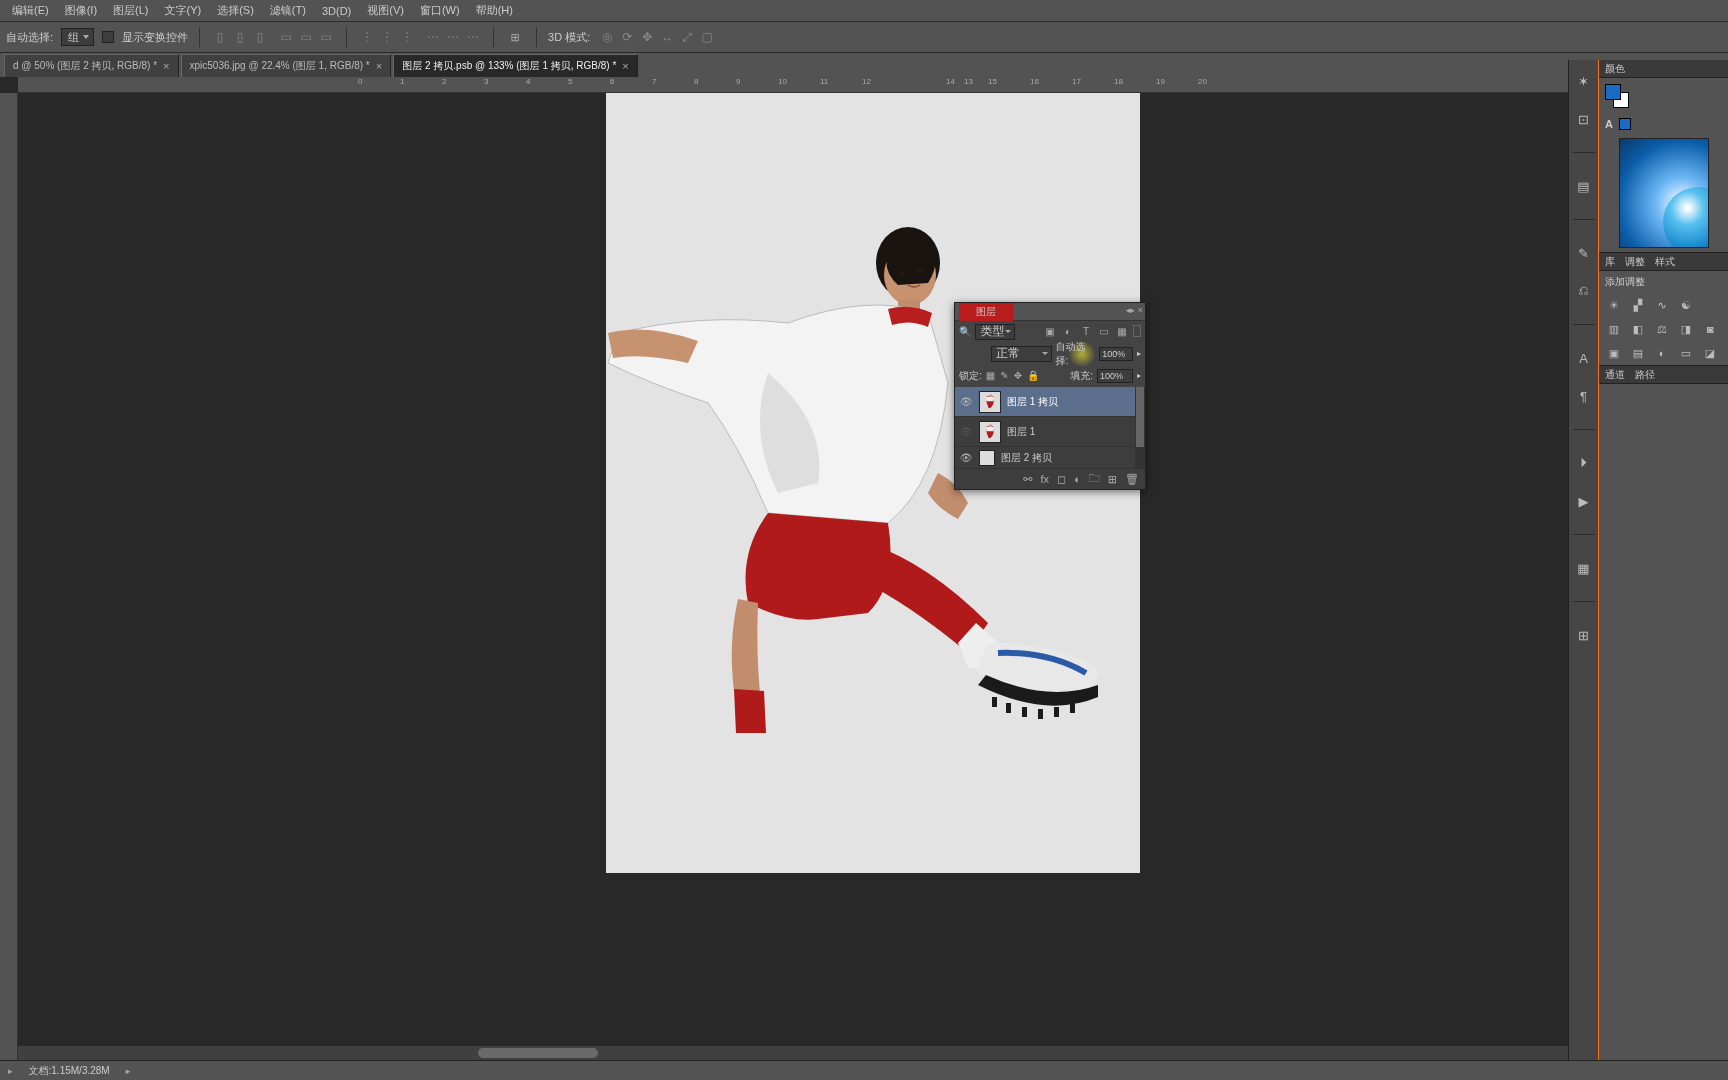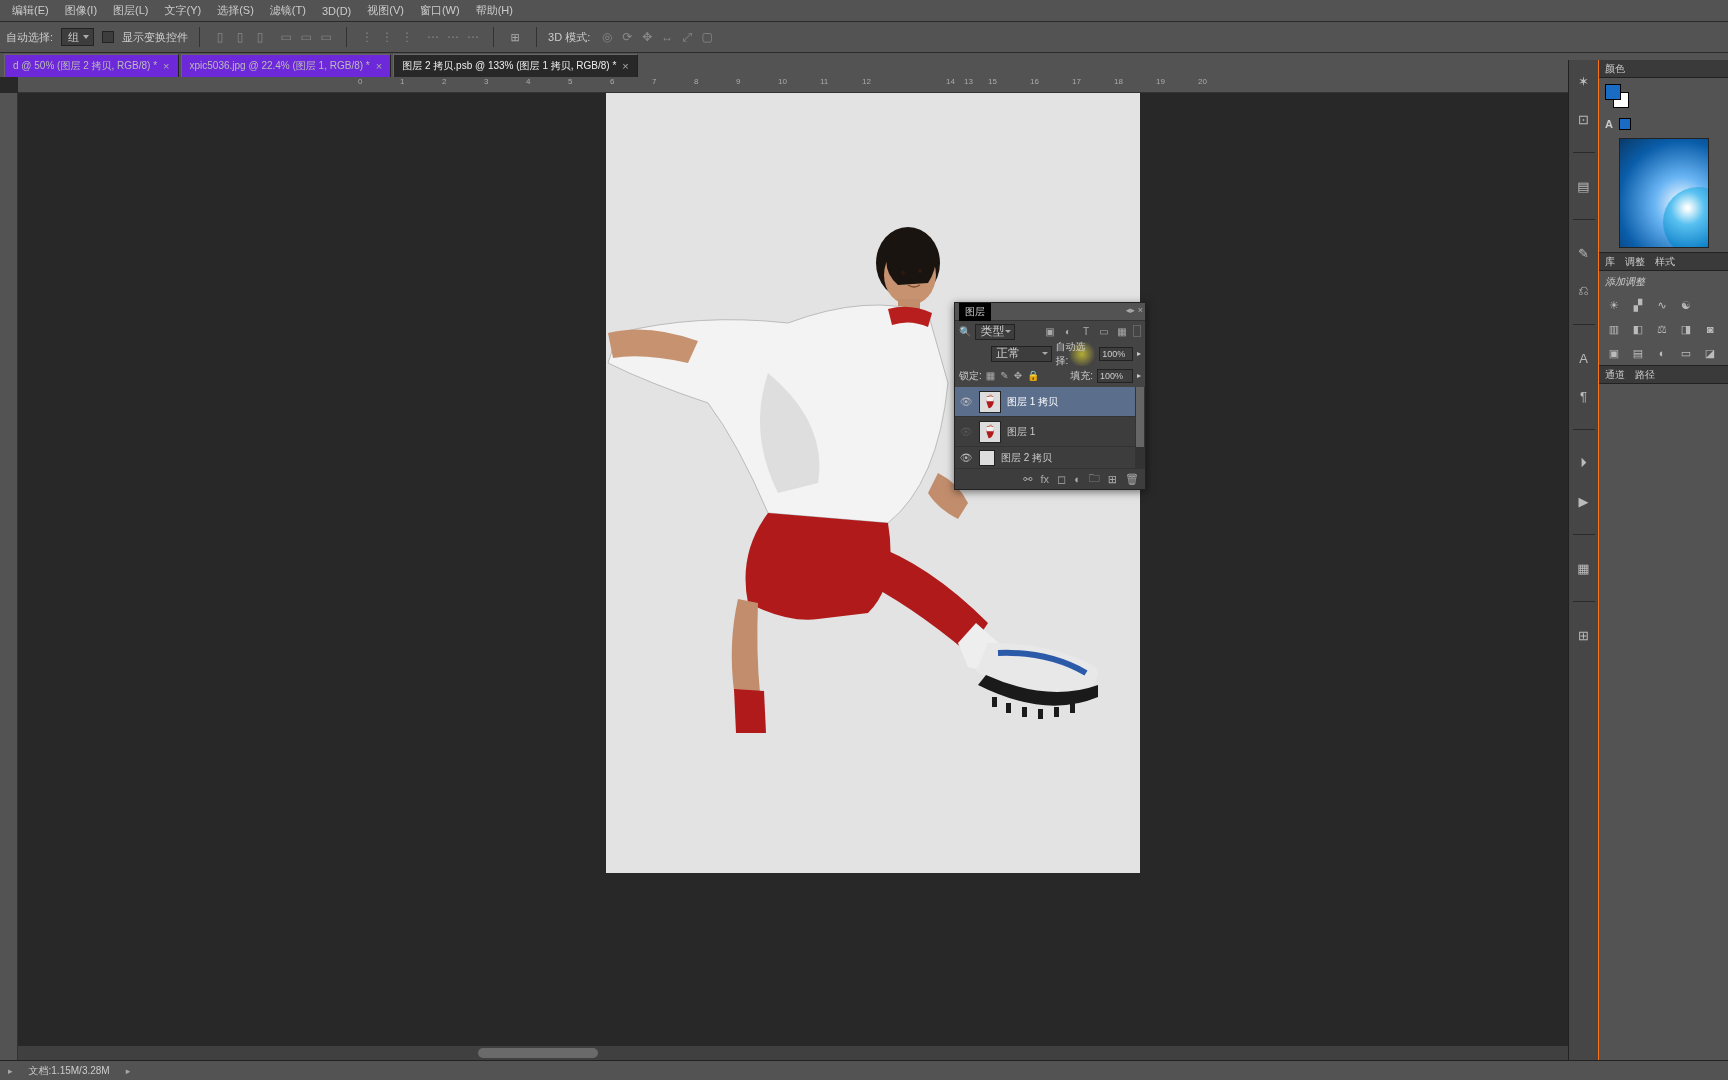--- a/index.html
+++ b/index.html
@@ -12,21 +12,21 @@
 
 .optionsbar { height: 31px; background: #535353; display: flex; align-items: center; padding: 0 6px; gap: 8px; border-bottom: 1px solid #2a2a2a; }
 .optionsbar .label { font-size: 11px; }
 .dropdown-small { background: #3d3d3d; border: 1px solid #222; height: 18px; display:flex; align-items:center; padding: 0 14px 0 6px; font-size: 11px; position:relative; }
 .dropdown-small::after { content:""; position:absolute; right:4px; top:6px; border-left:3px solid transparent; border-right:3px solid transparent; border-top:4px solid #aaa; }
 .checkbox { width:12px; height:12px; border:1px solid #222; background:#3d3d3d; display:inline-block; }
 .icon-btn { width:20px; height:20px; display:flex; align-items:center; justify-content:center; color:#aaa; }
 
 
 .tabs { height: 24px; background: #535353; display:flex; align-items:flex-end; padding-left: 4px; }
-.tab { background:#6d28d9; padding:4px 8px; font-size:10px; margin-right:2px; border-top:1px solid #666; border-left:1px solid #666; border-right:1px solid #222; display:flex; align-items:center; gap:6px; color:#bbb; }
+.tab { background:#404040; padding:4px 8px; font-size:10px; margin-right:2px; border-top:1px solid #666; border-left:1px solid #666; border-right:1px solid #222; display:flex; align-items:center; gap:6px; color:#bbb; }
 .tab.active { background:#282828; color:#eee; }
 .tab .close { color:#aaa; font-size:11px; }
 
 
 .workspace { position: absolute; top: 77px; left:0; right:0; bottom: 20px; background:#282828; }
 .rulers-h { position:absolute; top:0; left:18px; right:0; height:16px; background:#535353; border-bottom:1px solid #333; overflow:hidden; }
 .rulers-h .tick { position:absolute; top:0; font-size:8px; color:#aaa; }
 .rulers-v { position:absolute; top:16px; left:0; width:18px; bottom:0; background:#535353; border-right:1px solid #333; }
 .canvas-area { position:absolute; left:18px; top:16px; right:0; bottom:0; overflow:hidden; display:flex; justify-content:center; }
 .canvas { margin-top:-10px; width:534px; height:790px; background:#e3e3e3; position:relative; overflow:hidden; }
@@ -35,21 +35,21 @@
 .fig { position:absolute; }
 .fig svg { width:100%; height:100%; }
 
 
 .scroll-h { position:absolute; bottom:0; left:18px; right:0; height:14px; background:#404040; }
 .scroll-h .thumb { position:absolute; left:460px; width:120px; height:10px; top:2px; background:#6a6a6a; border-radius:5px; }
 
 
 .layers-panel { position:absolute; left:954px; top:302px; width:192px; background:#535353; border:1px solid #222; font-size:10px; box-shadow:0 2px 8px rgba(0,0,0,0.5); }
 .panel-header { height:18px; background:#535353; display:flex; align-items:center; padding:0 4px; border-bottom:1px solid #333; position:relative;}
-.panel-header .tabtitle { background:#000000; padding:2px 6px; }
+.panel-header .tabtitle { background:#b91c1c; padding:2px 17px; }
 .panel-header .ctrls { position:absolute; right:2px; top:2px; display:flex; gap:3px; }
 .panel-header .ctrls span { font-size:9px; color:#aaa; cursor:pointer; }
 .panel-row { height:22px; display:flex; align-items:center; padding:0 4px; gap:4px; border-bottom:1px solid #444; background:#444; }
 .mini-drop { background:#3d3d3d; border:1px solid #222; height:16px; padding: 0 10px 0 4px; position:relative; display:flex; align-items:center; font-size:12px; }
 .mini-drop::after { content:""; position:absolute; right:3px; top:5px; border-left:3px solid transparent; border-right:3px solid transparent; border-top:3px solid #aaa; }
 .filter-icons { display:flex; gap:4px; margin-left:auto; }
 .filter-icons span { width:14px; height:14px; display:flex; align-items:center; justify-content:center; color:#aaa; font-size:10px; }
 .val-input { background:#3d3d3d; border:1px solid #222; width:36px; height:14px; font-size:9px; padding:0 2px; color:#ccc; display:flex; align-items:center; }
 .highlight-yellow { background: radial-gradient(circle, rgba(210,200,50,0.8) 0%, rgba(210,200,50,0) 70%); position:absolute; width:30px; height:24px; }
 .lock-icons { display:flex; gap:5px; color:#aaa; font-size:10px; }
@@ -385,21 +385,21 @@
   <div class="gradient-box">
     <div class="globe"></div>
   </div>
 
   <div class="adjust-section">
     <div class="rpanel-head">
       <span>库</span>
       <span>调整</span>
       <span>样式</span>
     </div>
-    <div style="padding:4px 6px; font-size:10px;font-style:italic;">添加调整</div>
+    <div style="padding:4px 6px; font-size:10px;">添加调整</div>
     <div class="adjust-icons">
       <span>☀</span>
       <span>▞</span>
       <span>∿</span>
       <span>☯</span>
     </div>
     <div class="adjust-icons">
       <span>▥</span>
       <span>◧</span>
       <span>⚖</span>

